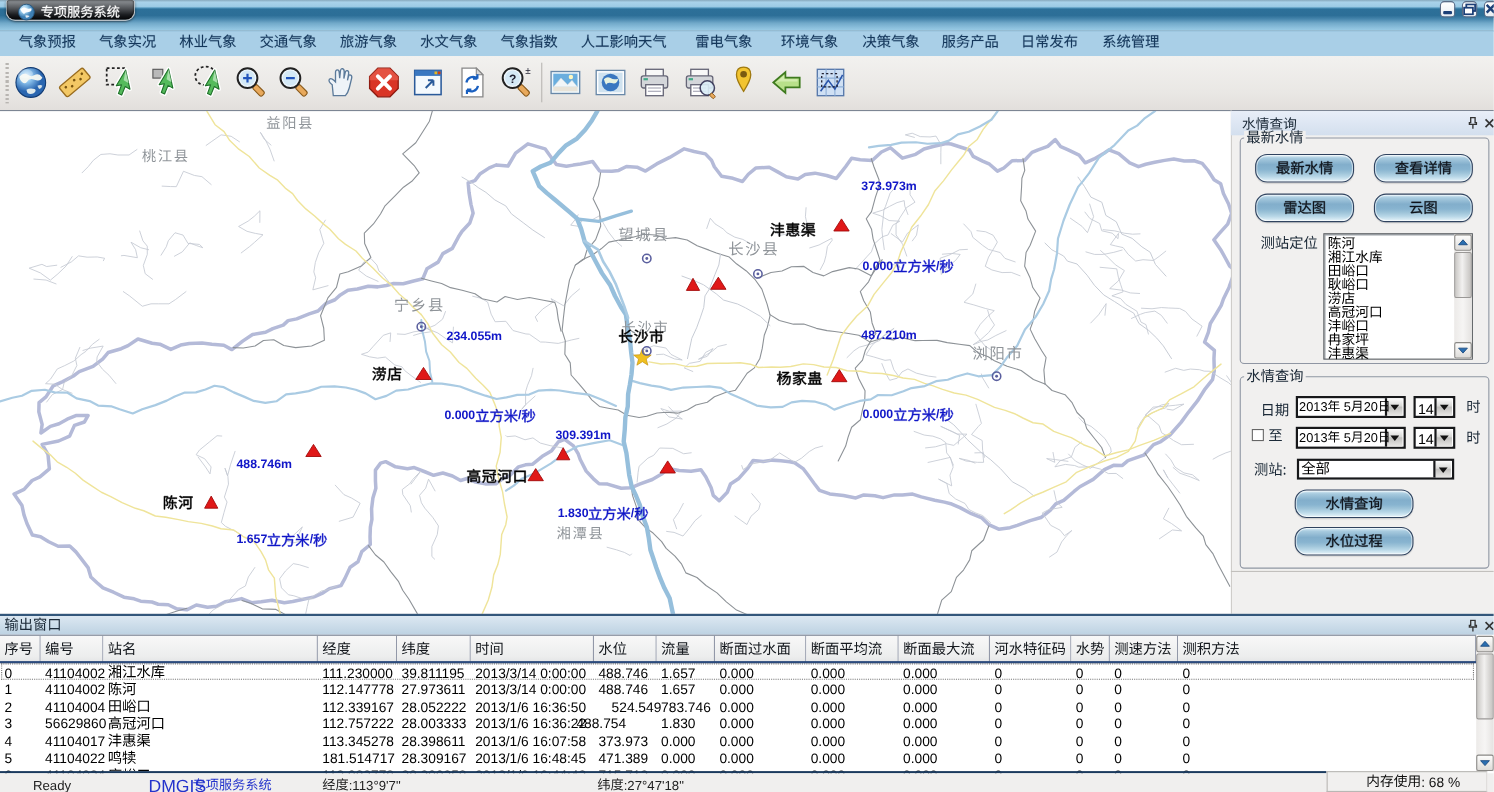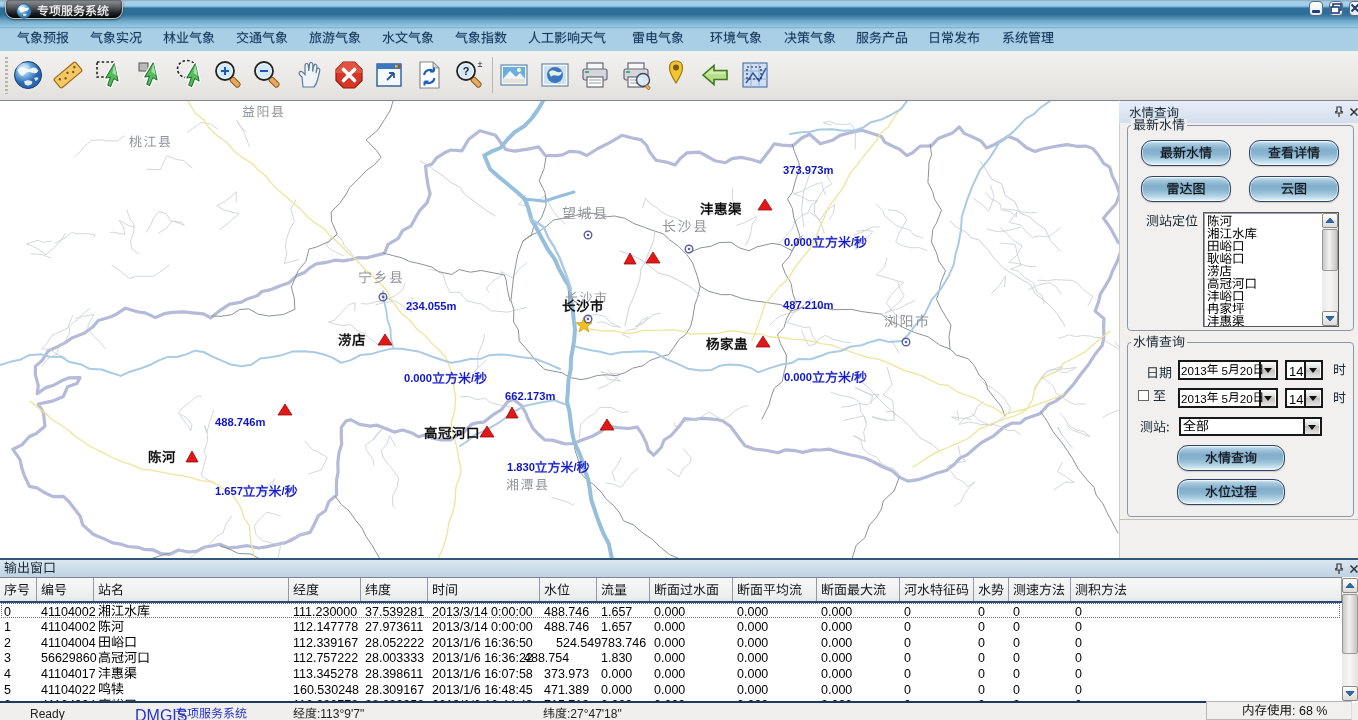--- a/index.html
+++ b/index.html
@@ -469,21 +469,21 @@
         <circle cx="689" cy="148" r="3.8" fill="none" stroke="#5a5f9e" stroke-width="1.4"></circle>
         <circle cx="689" cy="148" r="1.3" fill="#5a5f9e"></circle>
         <circle cx="906" cy="241" r="3.8" fill="none" stroke="#5a5f9e" stroke-width="1.4"></circle>
         <circle cx="906" cy="241" r="1.3" fill="#5a5f9e"></circle>
         <circle cx="588" cy="218" r="3.8" fill="none" stroke="#5a5f9e" stroke-width="1.4"></circle>
         <circle cx="588" cy="218" r="1.3" fill="#5a5f9e"></circle>
       </svg></div>
     <div class="abs" style="left:406.0px;top:299.0px;font:bold 11.2px 'Liberation Sans';color:#1016c8;line-height:15px">234.055m</div>
     <div class="abs" style="left:404.0px;top:371.0px;font:bold 11.2px 'Liberation Sans';color:#1016c8;line-height:15px">0.000</div>
     <div class="abs" style="left:471.0px;top:371.0px;font:bold 11.2px 'Liberation Sans';color:#1016c8;line-height:15px">/</div>
-    <div class="abs" style="left:505.0px;top:389.0px;font:bold 11.2px 'Liberation Sans';color:#1016c8;line-height:15px">662.173m</div>
+    <div class="abs" style="left:505.0px;top:389.0px;font:bold 11.2px 'Liberation Sans';color:#1016c8;line-height:15px">309.391m</div>
     <div class="abs" style="left:215.0px;top:415.0px;font:bold 11.2px 'Liberation Sans';color:#1016c8;line-height:15px">488.746m</div>
     <div class="abs" style="left:215.0px;top:484.0px;font:bold 11.2px 'Liberation Sans';color:#1016c8;line-height:15px">1.657</div>
     <div class="abs" style="left:281.5px;top:484.0px;font:bold 11.2px 'Liberation Sans';color:#1016c8;line-height:15px">/</div>
     <div class="abs" style="left:507.0px;top:460.0px;font:bold 11.2px 'Liberation Sans';color:#1016c8;line-height:15px">1.830</div>
     <div class="abs" style="left:573.5px;top:460.0px;font:bold 11.2px 'Liberation Sans';color:#1016c8;line-height:15px">/</div>
     <div class="abs" style="left:783.0px;top:163.0px;font:bold 11.2px 'Liberation Sans';color:#1016c8;line-height:15px">373.973m</div>
     <div class="abs" style="left:784.0px;top:235.0px;font:bold 11.2px 'Liberation Sans';color:#1016c8;line-height:15px">0.000</div>
     <div class="abs" style="left:851.0px;top:235.0px;font:bold 11.2px 'Liberation Sans';color:#1016c8;line-height:15px">/</div>
     <div class="abs" style="left:783.0px;top:298.0px;font:bold 11.2px 'Liberation Sans';color:#1016c8;line-height:15px">487.210m</div>
     <div class="abs" style="left:784.0px;top:370.0px;font:bold 11.2px 'Liberation Sans';color:#1016c8;line-height:15px">0.000</div>
@@ -559,21 +559,21 @@
     <div class="thdr" style="left:900px;width:74px"></div>
     <div class="thdr" style="left:974px;width:35px"></div>
     <div class="thdr" style="left:1009px;width:62px"></div>
     <div class="thdr" style="left:1071px;width:271px"></div>
     <div class="abs" style="left:0;top:577px;width:1342px;height:1px;background:#7d8694"></div>
     <div class="abs" style="left:0;top:601px;width:1342px;height:2px;background:#2b4a7c"></div>
     <div class="abs" style="left:1px;top:603px;width:1339px;height:15px;border:1px dotted #777"></div>
     <div class="num" style="left:4px;top:604.5px">0</div>
     <div class="num" style="left:41px;top:604.5px">41104002</div>
     <div class="num" style="left:293px;top:604.5px">111.230000</div>
-    <div class="num" style="left:365px;top:604.5px">37.539281</div>
+    <div class="num" style="left:365px;top:604.5px">39.811195</div>
     <div class="num" style="left:432px;top:604.5px">2013/3/14 0:00:00</div>
     <div class="num" style="left:544px;top:604.5px">488.746</div>
     <div class="num" style="left:601px;top:604.5px">1.657</div>
     <div class="num" style="left:654px;top:604.5px">0.000</div>
     <div class="num" style="left:737px;top:604.5px">0.000</div>
     <div class="num" style="left:821px;top:604.5px">0.000</div>
     <div class="num" style="left:904px;top:604.5px">0</div>
     <div class="num" style="left:978px;top:604.5px">0</div>
     <div class="num" style="left:1013px;top:604.5px">0</div>
     <div class="num" style="left:1075px;top:604.5px">0</div>
@@ -628,21 +628,21 @@
     <div class="num" style="left:601px;top:666.9px">0.000</div>
     <div class="num" style="left:654px;top:666.9px">0.000</div>
     <div class="num" style="left:737px;top:666.9px">0.000</div>
     <div class="num" style="left:821px;top:666.9px">0.000</div>
     <div class="num" style="left:904px;top:666.9px">0</div>
     <div class="num" style="left:978px;top:666.9px">0</div>
     <div class="num" style="left:1013px;top:666.9px">0</div>
     <div class="num" style="left:1075px;top:666.9px">0</div>
     <div class="num" style="left:4px;top:682.5px">5</div>
     <div class="num" style="left:41px;top:682.5px">41104022</div>
-    <div class="num" style="left:293px;top:682.5px">160.530248</div>
+    <div class="num" style="left:293px;top:682.5px">181.514717</div>
     <div class="num" style="left:365px;top:682.5px">28.309167</div>
     <div class="num" style="left:432px;top:682.5px">2013/1/6 16:48:45</div>
     <div class="num" style="left:544px;top:682.5px">471.389</div>
     <div class="num" style="left:601px;top:682.5px">0.000</div>
     <div class="num" style="left:654px;top:682.5px">0.000</div>
     <div class="num" style="left:737px;top:682.5px">0.000</div>
     <div class="num" style="left:821px;top:682.5px">0.000</div>
     <div class="num" style="left:904px;top:682.5px">0</div>
     <div class="num" style="left:978px;top:682.5px">0</div>
     <div class="num" style="left:1013px;top:682.5px">0</div>

